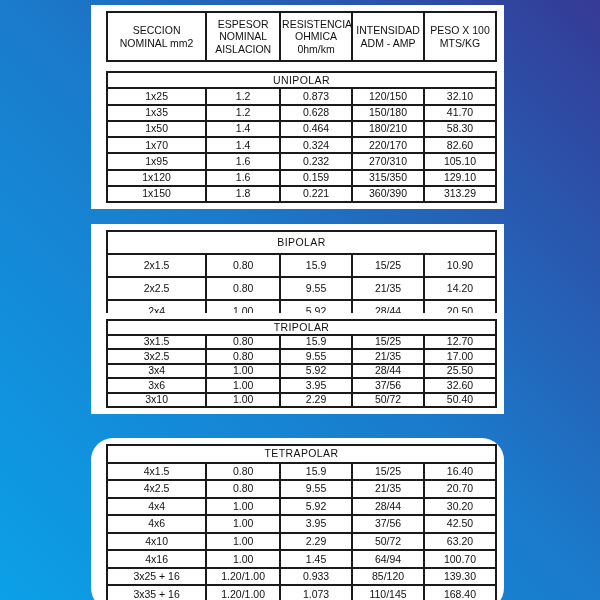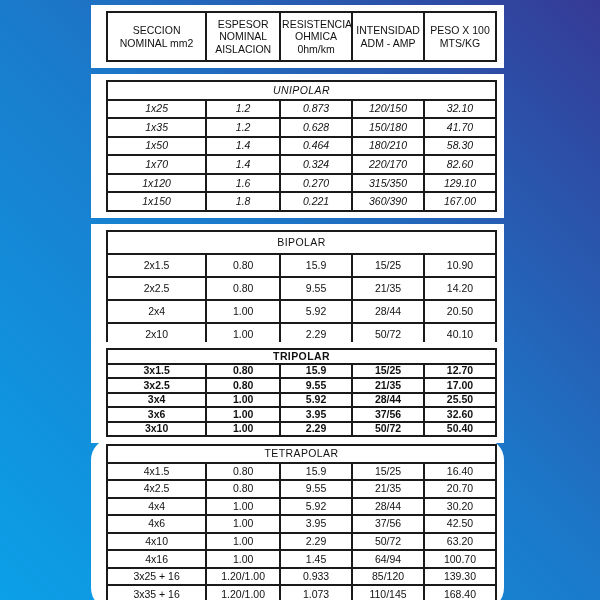--- a/index.html
+++ b/index.html
@@ -17,23 +17,23 @@
   }
   .panel-section {
     position: absolute;
     left: 91px;
     width: 413px;
     background: #ffffff;
     box-sizing: border-box;
     padding: 6px 7px 6px 15px;
   }
   #sec-header { top: 5px;   height: 63px;  }
-  #sec-0      { top: 74px;  height: 144px; font-style: italic; }
+  #sec-0      { top: 65px;  height: 144px; }
   #sec-1      { top: 224px; height: 129px; }
-  #sec-2      { top: 342px; height: 101px; font-weight: bold; }
+  #sec-2      { top: 313px; height: 101px; }
   #sec-3      { top: 438px; height: 172px; border-radius: 22px; }
 
   table.grid {
     width: 100%;
     height: 100%;
     border-collapse: collapse;
     table-layout: fixed;
     border: 2.5px solid #1a1a1a;
   }
   table.grid th, table.grid td {
@@ -126,32 +126,39 @@
           <td>58.30</td>
         </tr>
         <tr>
           <td>1x70</td>
           <td>1.4</td>
           <td>0.324</td>
           <td>220/170</td>
           <td>82.60</td>
         </tr>
         <tr>
+          <td>1x95</td>
+          <td>1.6</td>
+          <td>0.232</td>
+          <td>270/310</td>
+          <td>105.10</td>
+        </tr>
+        <tr>
           <td>1x120</td>
           <td>1.6</td>
-          <td>0.270</td>
+          <td>0.159</td>
           <td>315/350</td>
           <td>129.10</td>
         </tr>
         <tr>
           <td>1x150</td>
           <td>1.8</td>
           <td>0.221</td>
           <td>360/390</td>
-          <td>167.00</td>
+          <td>313.29</td>
         </tr>
       </tbody>
   </table>
 </div>
 
 <div class="panel-section" id="sec-1">
   <table class="grid">
     <colgroup>
       <col style="width:25.5%">
         <col style="width:19%">

